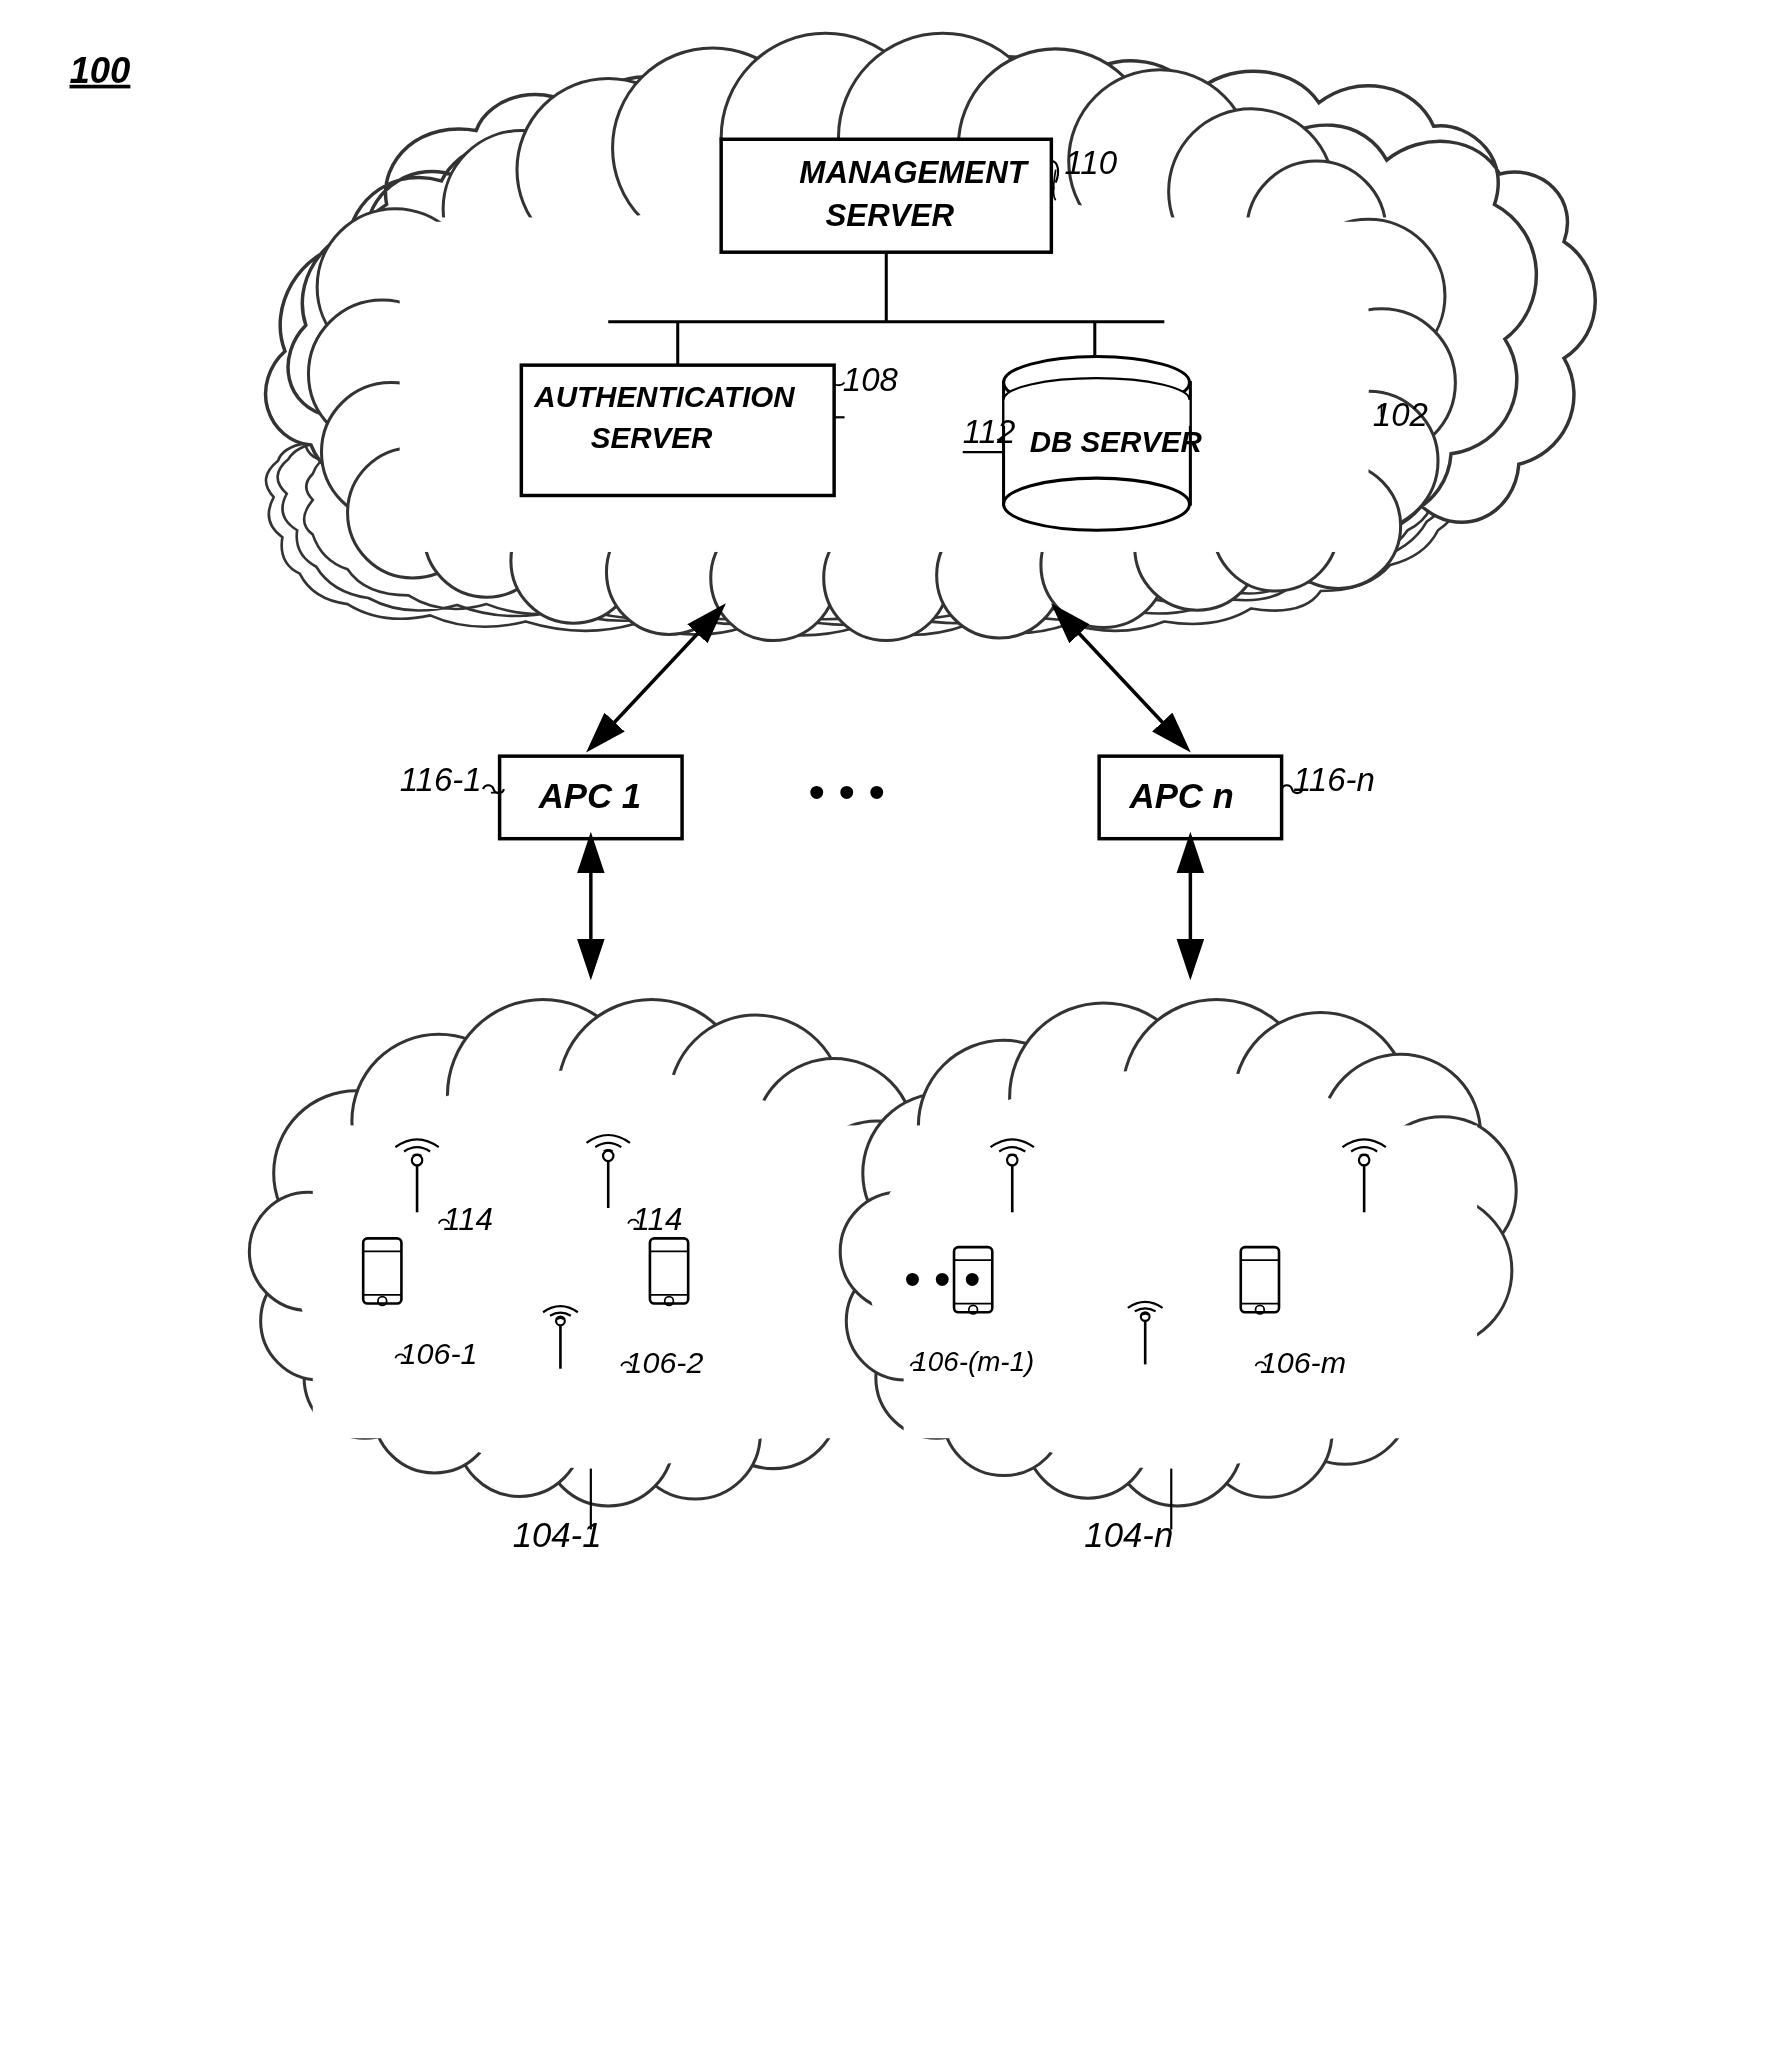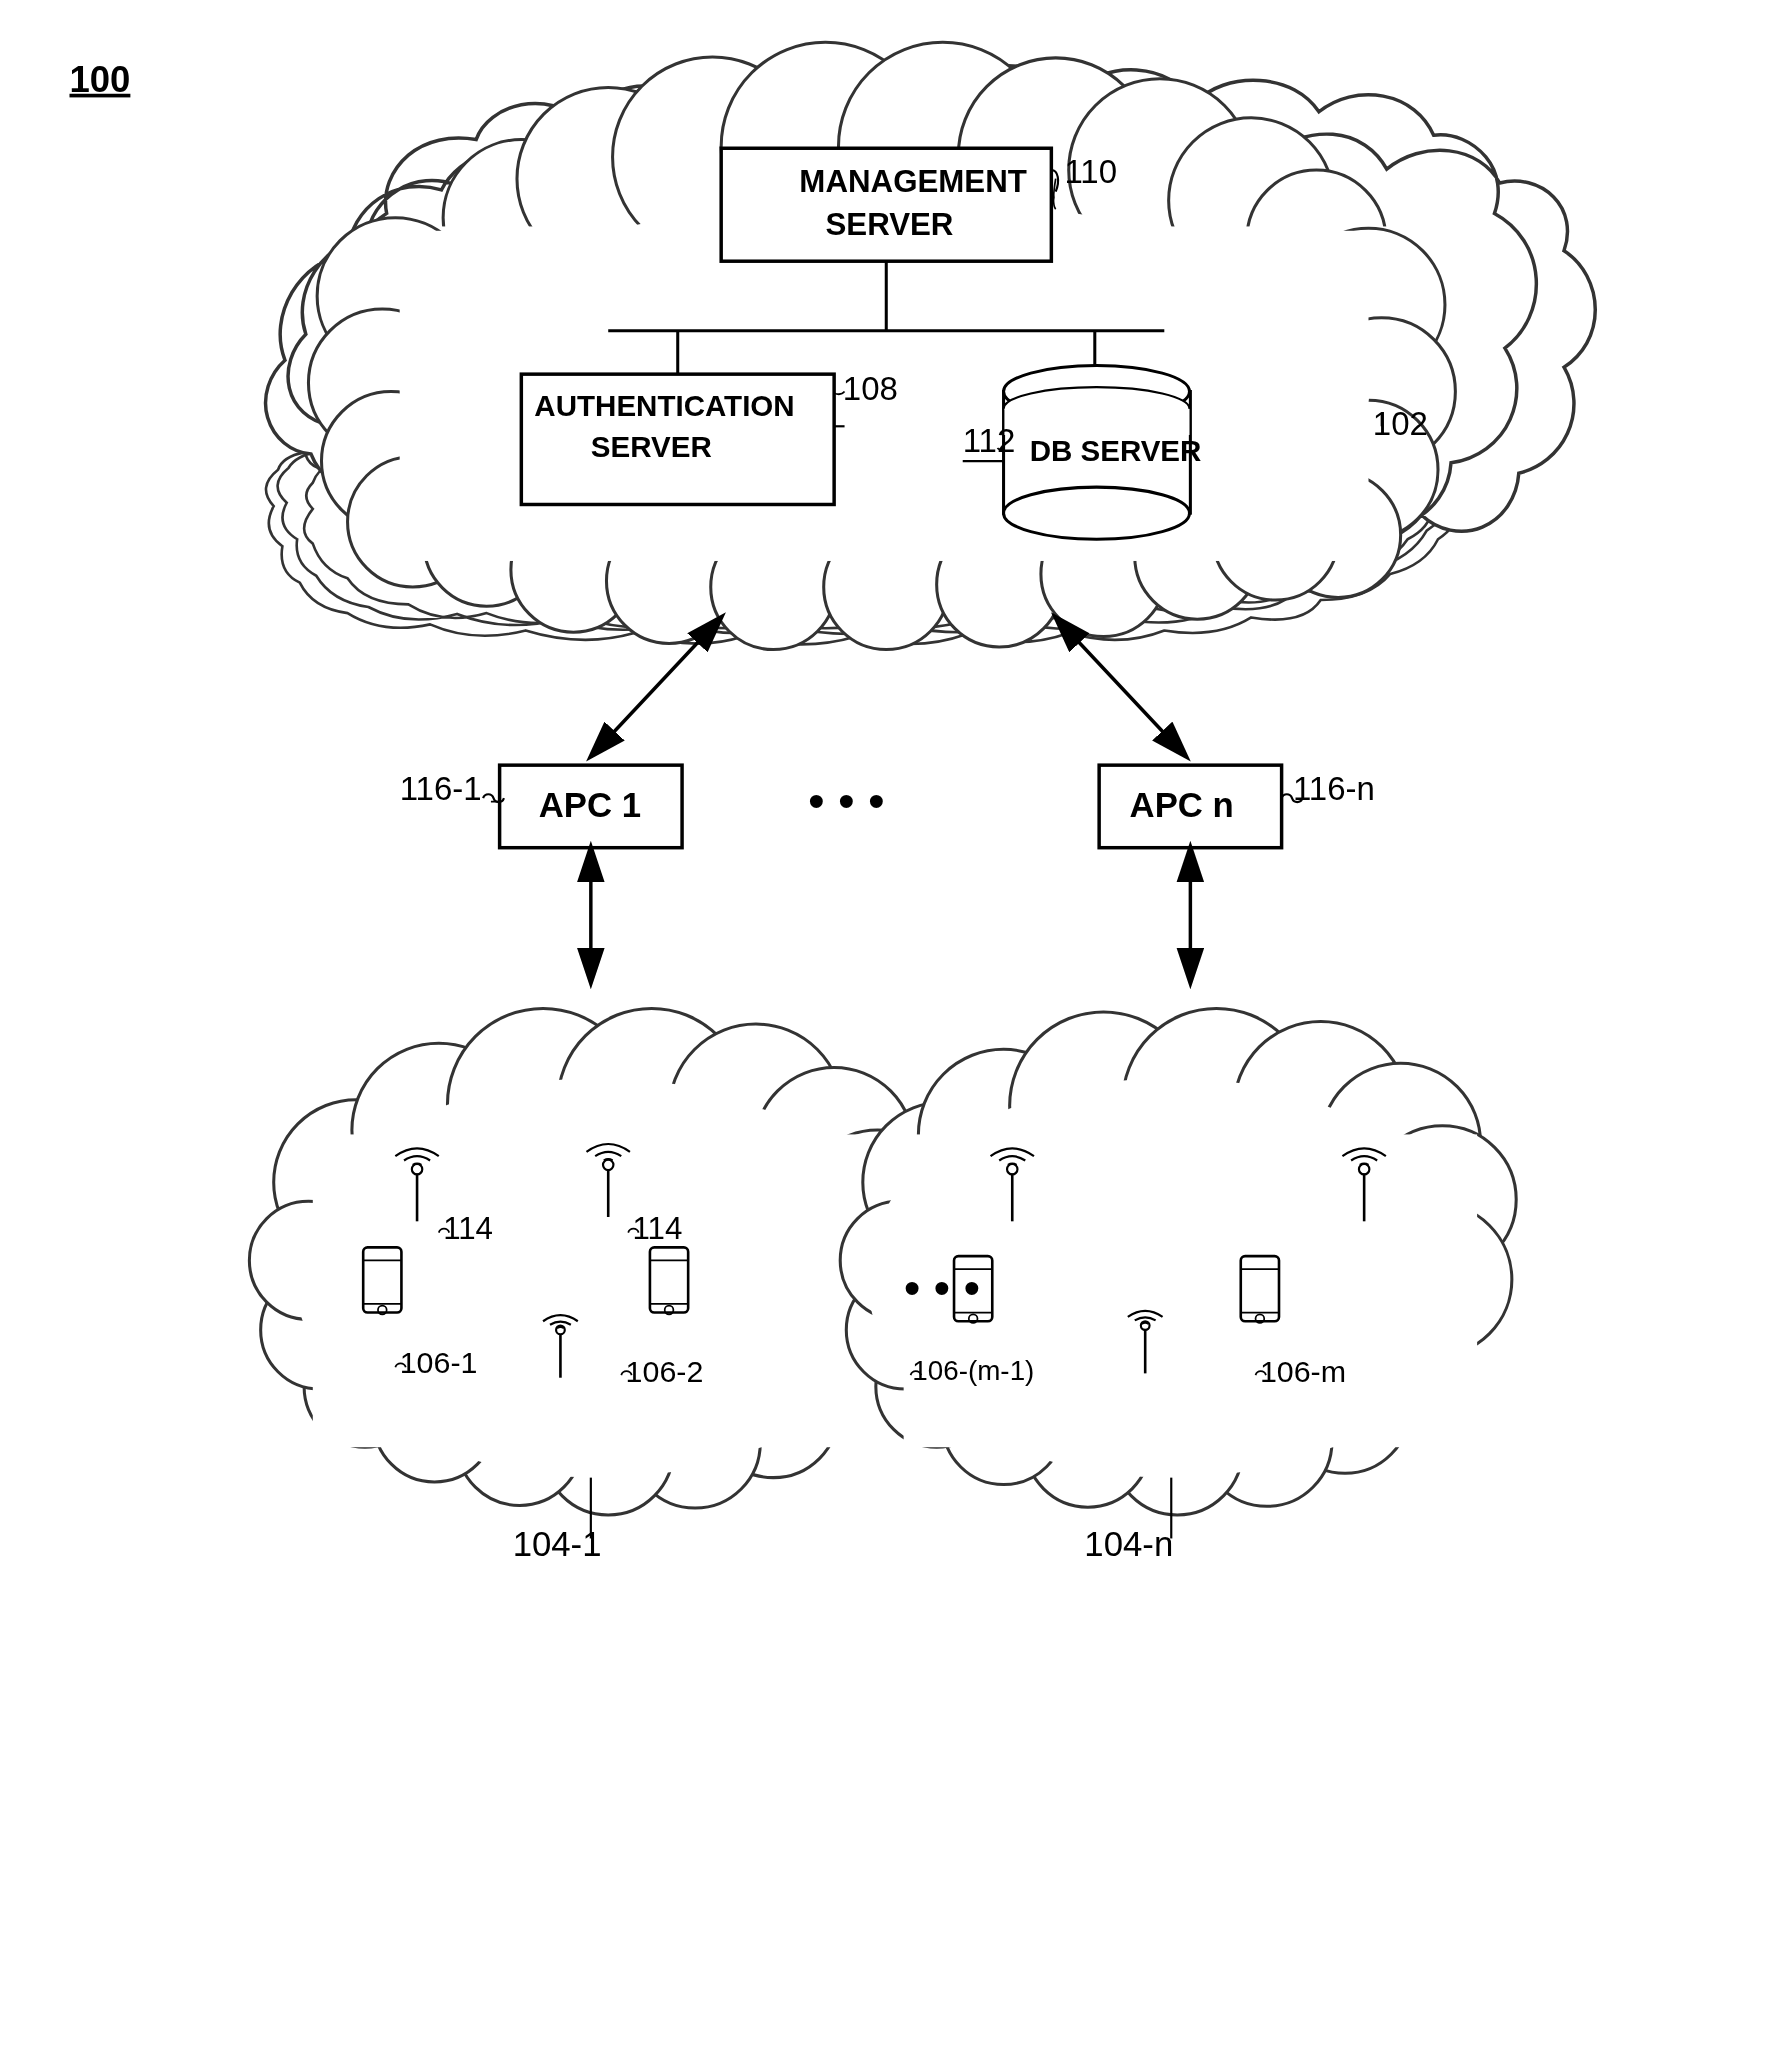--- a/index.html
+++ b/index.html
@@ -6,23 +6,24 @@
     body {
       background: #fff;
       font-family: Arial, sans-serif;
       width: 1776px;
       height: 2071px;
       position: relative;
       overflow: hidden;
     }
     .diagram-container {
       position: absolute;
-      top: 9px; left: 0;
+      top: 0; left: 0;
       width: 1776px;
       height: 1862px;
+      font-style: italic;
     }
     svg {
       width: 1776px;
       height: 2071px;
     }
   </style>
 </head>
 <body>
 
 <div class="diagram-container">

